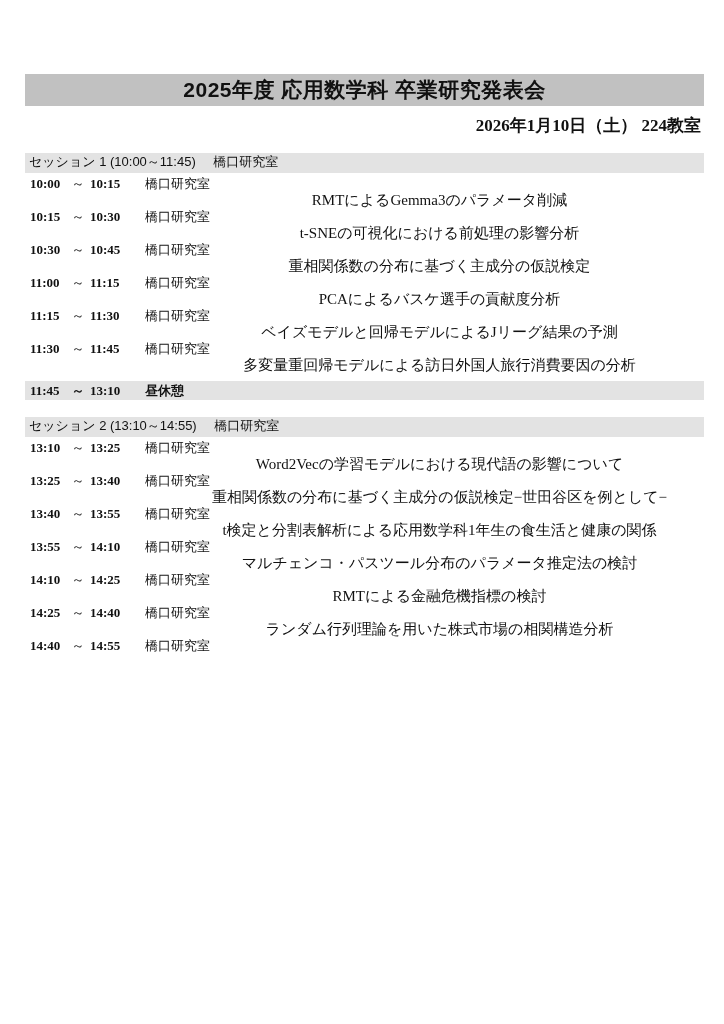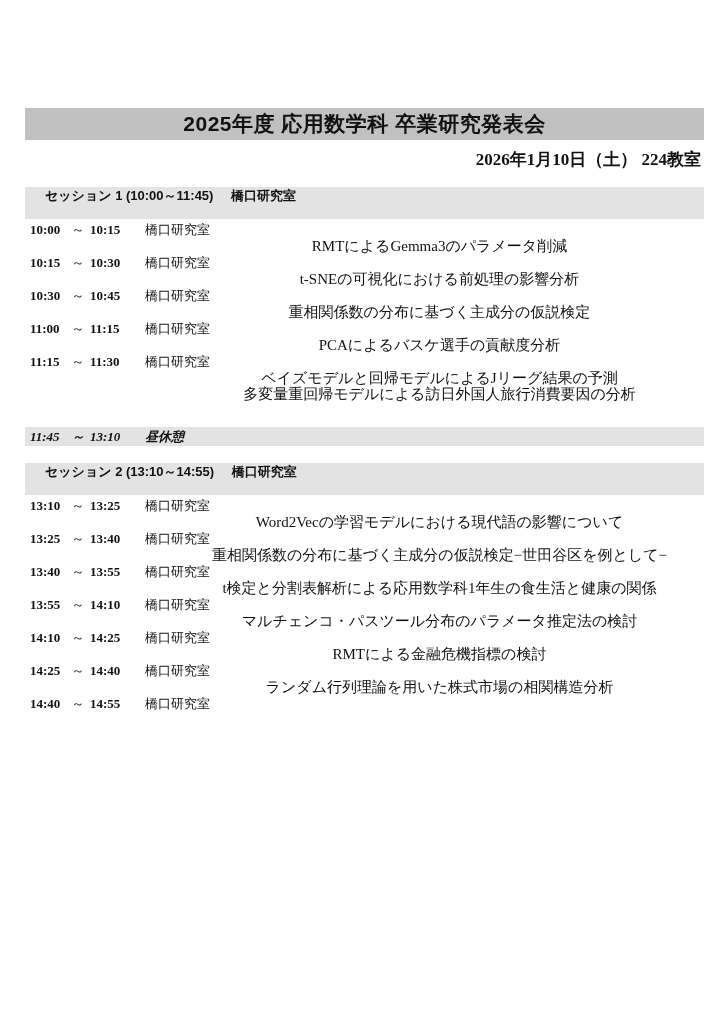--- a/index.html
+++ b/index.html
@@ -12,21 +12,21 @@
     color: #111111;
     font-family: "Liberation Serif", "DejaVu Serif", serif;
   }
   .page {
     position: relative;
     width: 679px;
     margin-left: 25px;
   }
   
   .title-banner {
-    margin-top: 108px;
+    margin-top: 74px;
     height: 32px;
     line-height: 32px;
     background: var(--title-bar-bg, #c1c1c1);
     text-align: center;
     font-family: "Liberation Sans", "DejaVu Sans", sans-serif;
     font-weight: bold;
     font-size: 21px;
     letter-spacing: 0.5px;
   }
   
@@ -35,27 +35,27 @@
     height: 16px;
     line-height: 16px;
     text-align: right;
     padding-right: 3px;
     font-family: Liberation Serif, serif;
     font-weight: 600;
     font-size: 17px;
   }
   
   .session-bar {
-    height: 32px;
+    height: 20px;
     line-height: 18px;
     background: var(--section-bar-bg, #e3e3e3);
     font-family: "Liberation Sans", "DejaVu Sans", sans-serif;
-    font-weight: bold;
+    font-weight: normal;
     font-size: 13px;
-    padding-left: 20px;
+    padding-left: 4px;
     box-sizing: border-box;
   }
   .session-1 .session-bar { margin-top: 19px; }
   .session-2 .session-bar { margin-top: 17px; }
   .session-lab { margin-left: 14px; }
   
   .rows { padding-top: 2px; }
   .row { height: 33px; }
   .line1 { height: 17px; line-height: 17px; font-size: 13px; }
   .line2 { height: 16px; line-height: 16px; font-size: 15px; }
@@ -73,21 +73,20 @@
     text-align: center;
   }
   
   .lunch-bar {
     margin-top: 8px;
     height: 19px;
     line-height: 19px;
     background: var(--section-bar-bg, #e3e3e3);
     font-size: 13px;
     font-weight: bold;
-    font-style: italic;
   }
   .lunch-bar .lunch-label {
     margin-left: 15px;
     font-family: "Liberation Sans", "DejaVu Sans", sans-serif;
     font-weight: bold;
   }
 </style>
 </head>
 <body style="color: rgb(17, 17, 17);">
 
@@ -147,20 +146,23 @@
   <div class="row">
     <div class="line1">
       <span class="t start">11:15</span><span class="tilde">～</span><span class="t end">11:30</span><span class="lab">橋口研究室</span>
     </div>
     <div class="line2">
       <span class="talk-title-box">ベイズモデルと回帰モデルによるJリーグ結果の予測</span>
     </div>
   </div>
 
   <div class="row">
+    <div class="line1">
+      <span class="t start">11:30</span><span class="tilde">～</span><span class="t end">11:45</span><span class="lab">橋口研究室</span>
+    </div>
     <div class="line2">
       <span class="talk-title-box">多変量重回帰モデルによる訪日外国人旅行消費要因の分析</span>
     </div>
   </div>
 </div>
   </section>
 
   <div class="lunch-bar">
     <span class="t start">11:45</span><span class="tilde">～</span><span class="t end">13:10</span><span class="lunch-label">昼休憩</span>
   </div>

